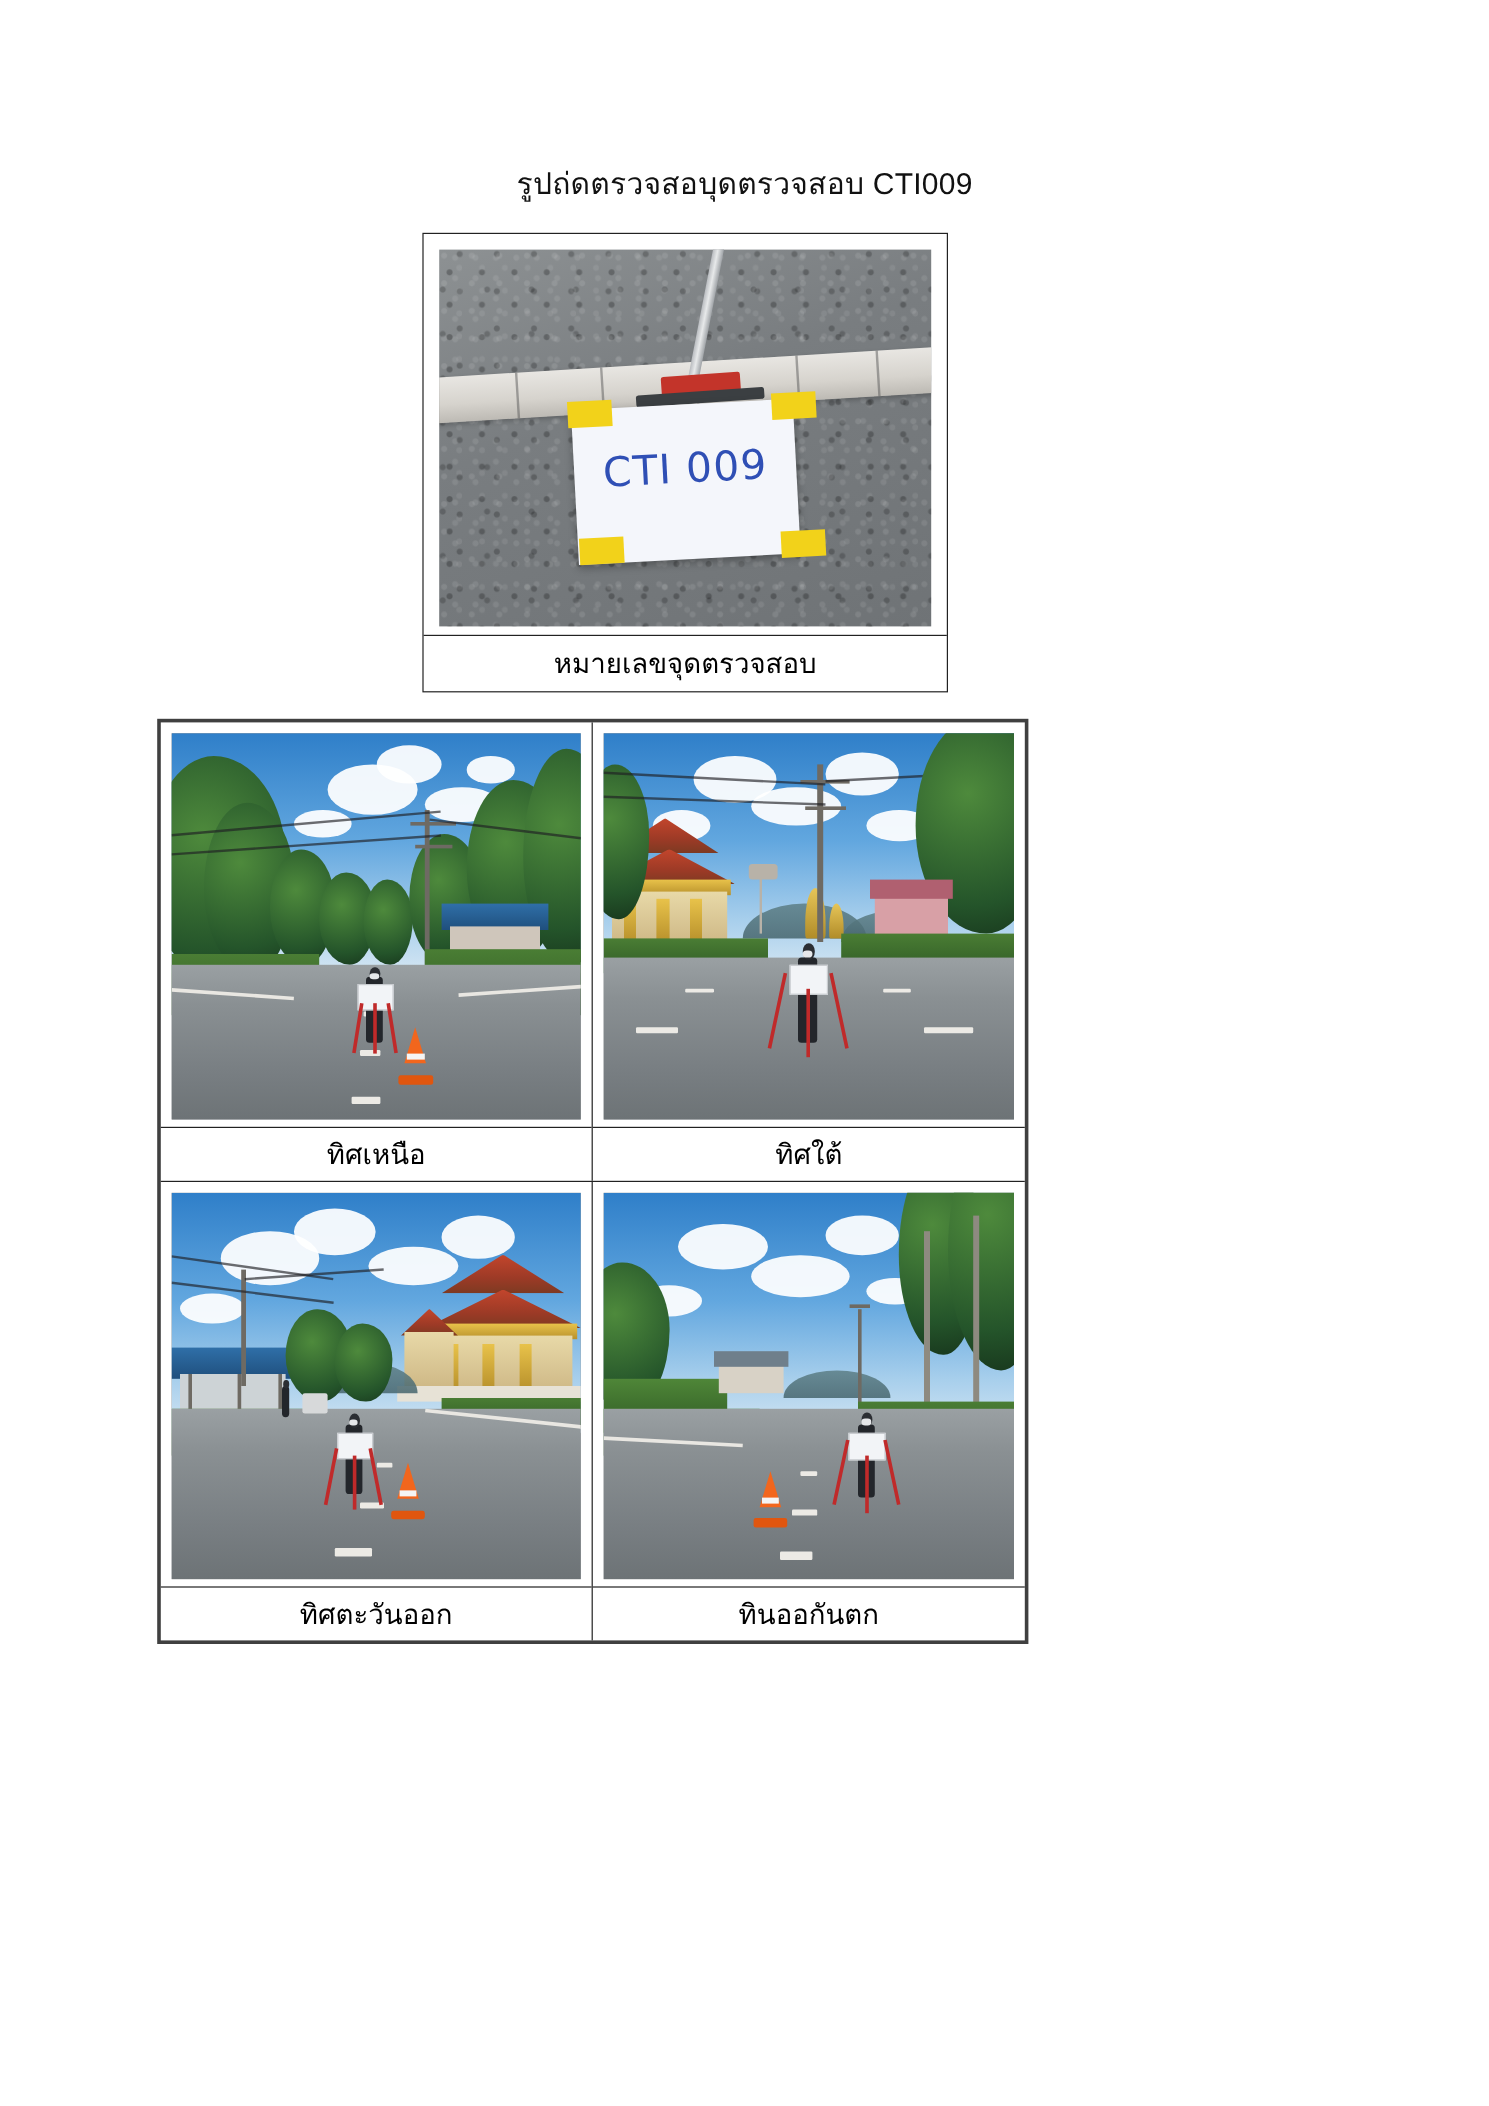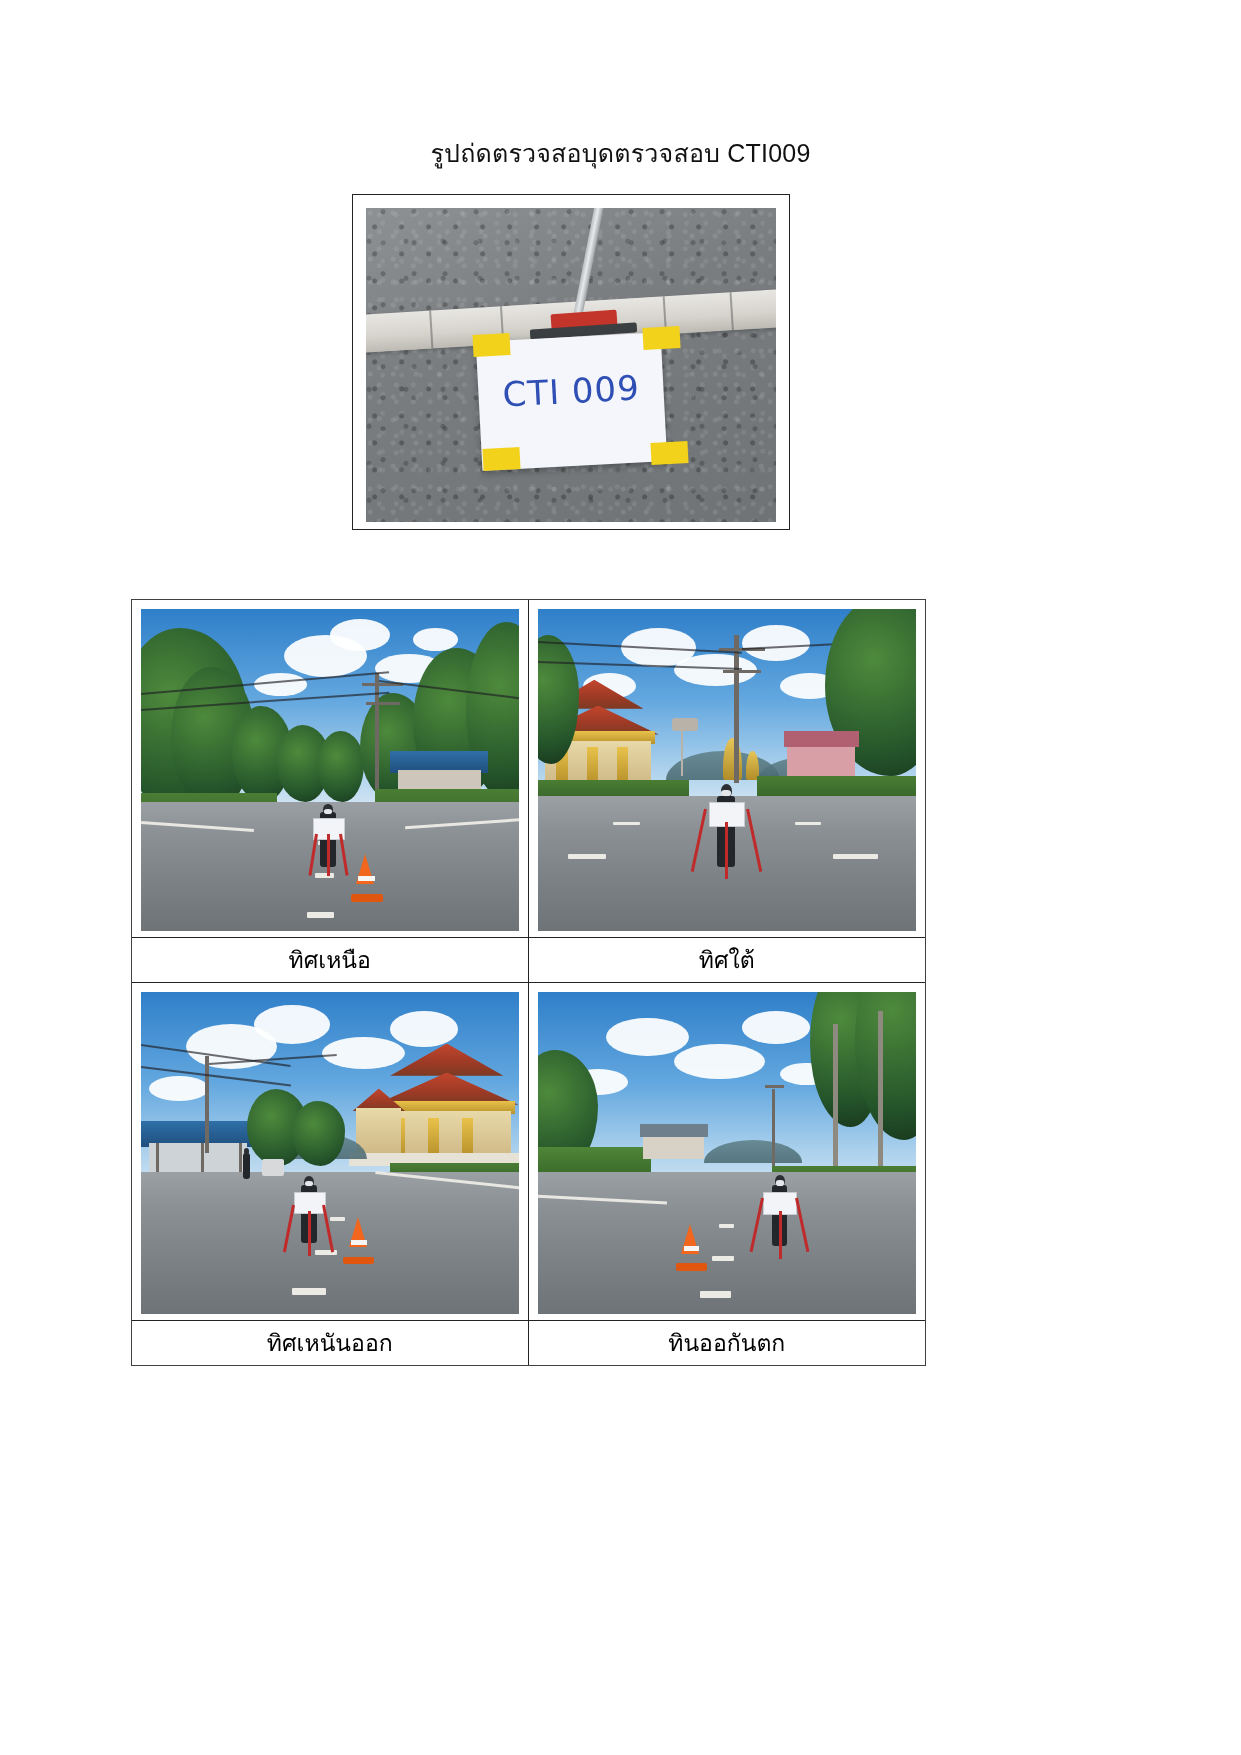--- a/index.html
+++ b/index.html
@@ -58,22 +58,22 @@
     justify-content: center;
     font-size: 23px;
     box-sizing: border-box;
   }
 
   
   .grid-table {
     position: absolute;
     left: 131px;
     top: 599px;
-    width: 795px;
-    border: 1px solid #404040;
+    width: 726px;
+    border: 3px solid #404040;
     box-sizing: border-box;
     border-collapse: collapse;
   }
   .grid-row {
     display: flex;
   }
   .grid-cell {
     width: 50%;
     box-sizing: border-box;
   }
@@ -346,20 +346,21 @@
         <div class="pole-base"></div>
         <div class="pole-foot"></div>
         <div class="board"></div>
         <div class="clip tl"></div>
         <div class="clip tr"></div>
         <div class="clip bl"></div>
         <div class="clip br"></div>
         <div class="board-text">CTI 009</div>
       </div>
     </div>
+    <div class="top-caption-cell">หมายเลขจุดตรวจสอบ</div>
   </div>
 
   <div class="grid-table">
 
     <div class="grid-row first">
 
       <div class="grid-cell left">
         <div class="photo-box">
           <div class="photo">
             <div class="scene">
@@ -537,21 +538,21 @@
               <div class="tripod-leg" style="left:40%;top:66%;height:15%;transform:rotate(11deg)"></div>
               <div class="tripod-leg" style="left:48%;top:66%;height:15%;transform:rotate(-11deg)"></div>
               <div class="tripod-leg" style="left:44.2%;top:68%;height:14%"></div>
 
               <div class="cone" style="left:55%;top:70%"></div>
               <div class="cone-band" style="left:55.6%;top:77%;width:4.2%"></div>
               <div class="cone-base" style="left:53.6%;top:82.2%;width:8.2%;height:2.4%"></div>
             </div>
           </div>
         </div>
-        <div class="caption-box">ทิศเหนันออก</div>
+        <div class="caption-box">ทิศตะวันออก</div>
       </div>
 
       <div class="grid-cell">
         <div class="photo-box">
           <div class="photo">
             <div class="scene">
               <div class="sky"></div>
               <div class="cloud" style="left:18%;top:8%;width:22%;height:12%"></div>
               <div class="cloud" style="left:36%;top:16%;width:24%;height:11%"></div>
               <div class="cloud" style="left:54%;top:6%;width:18%;height:10%"></div>

